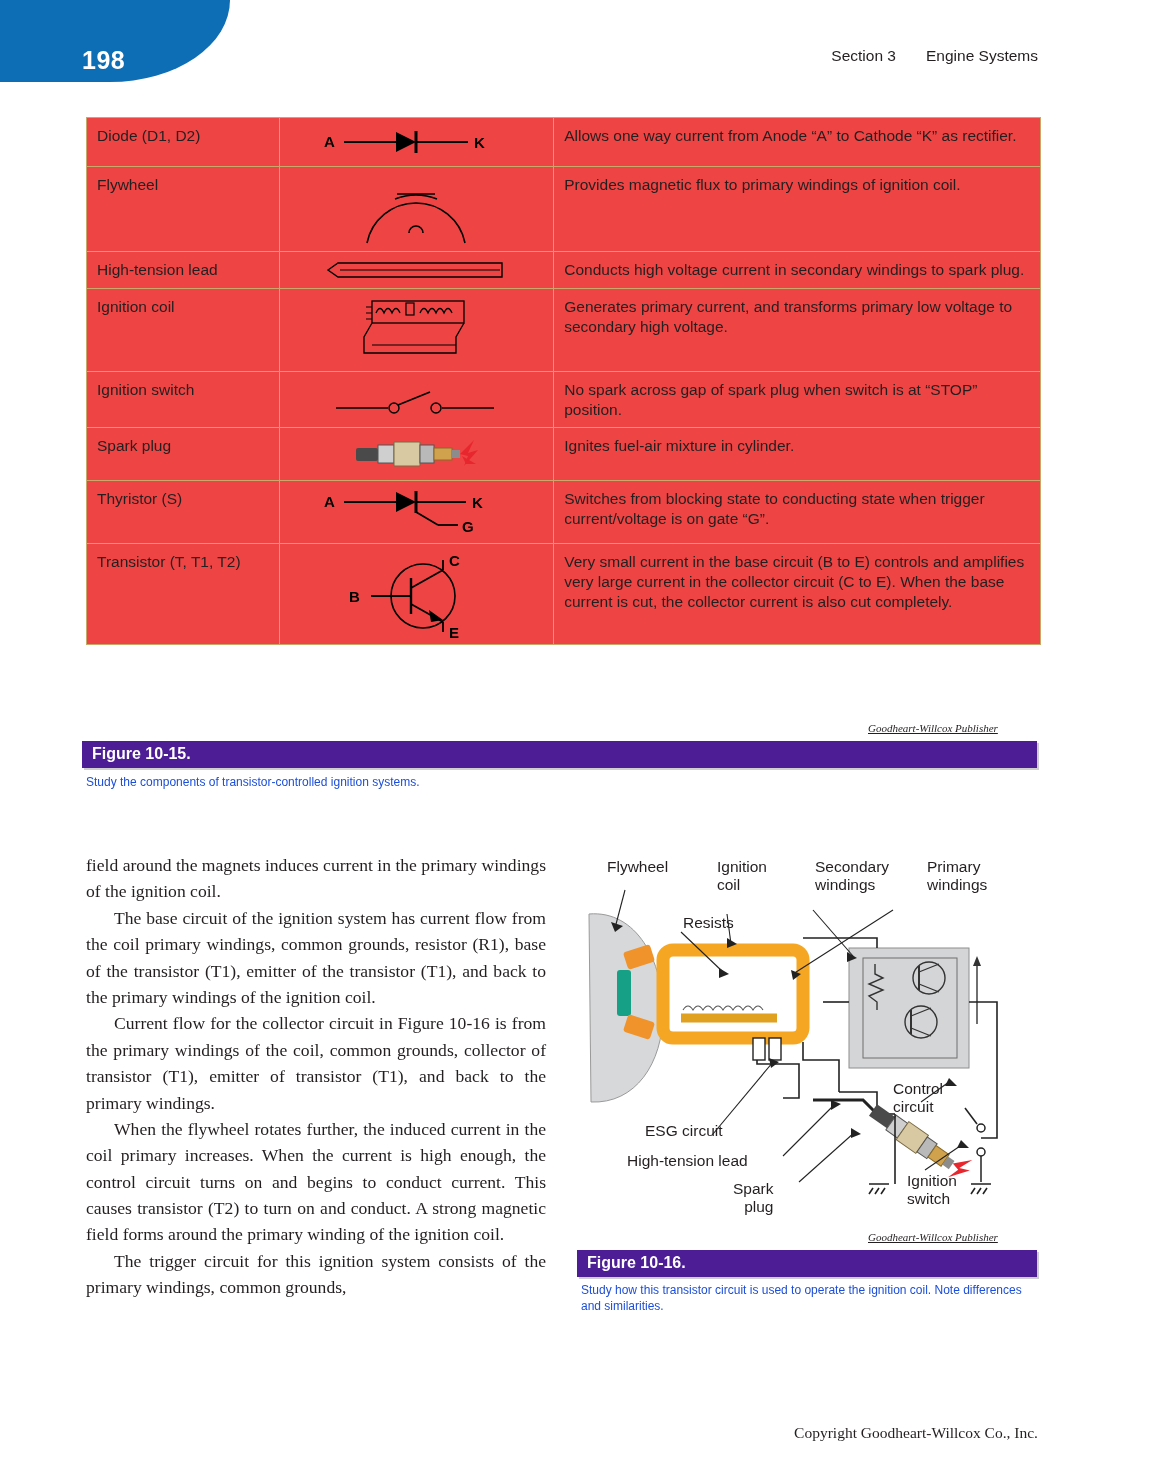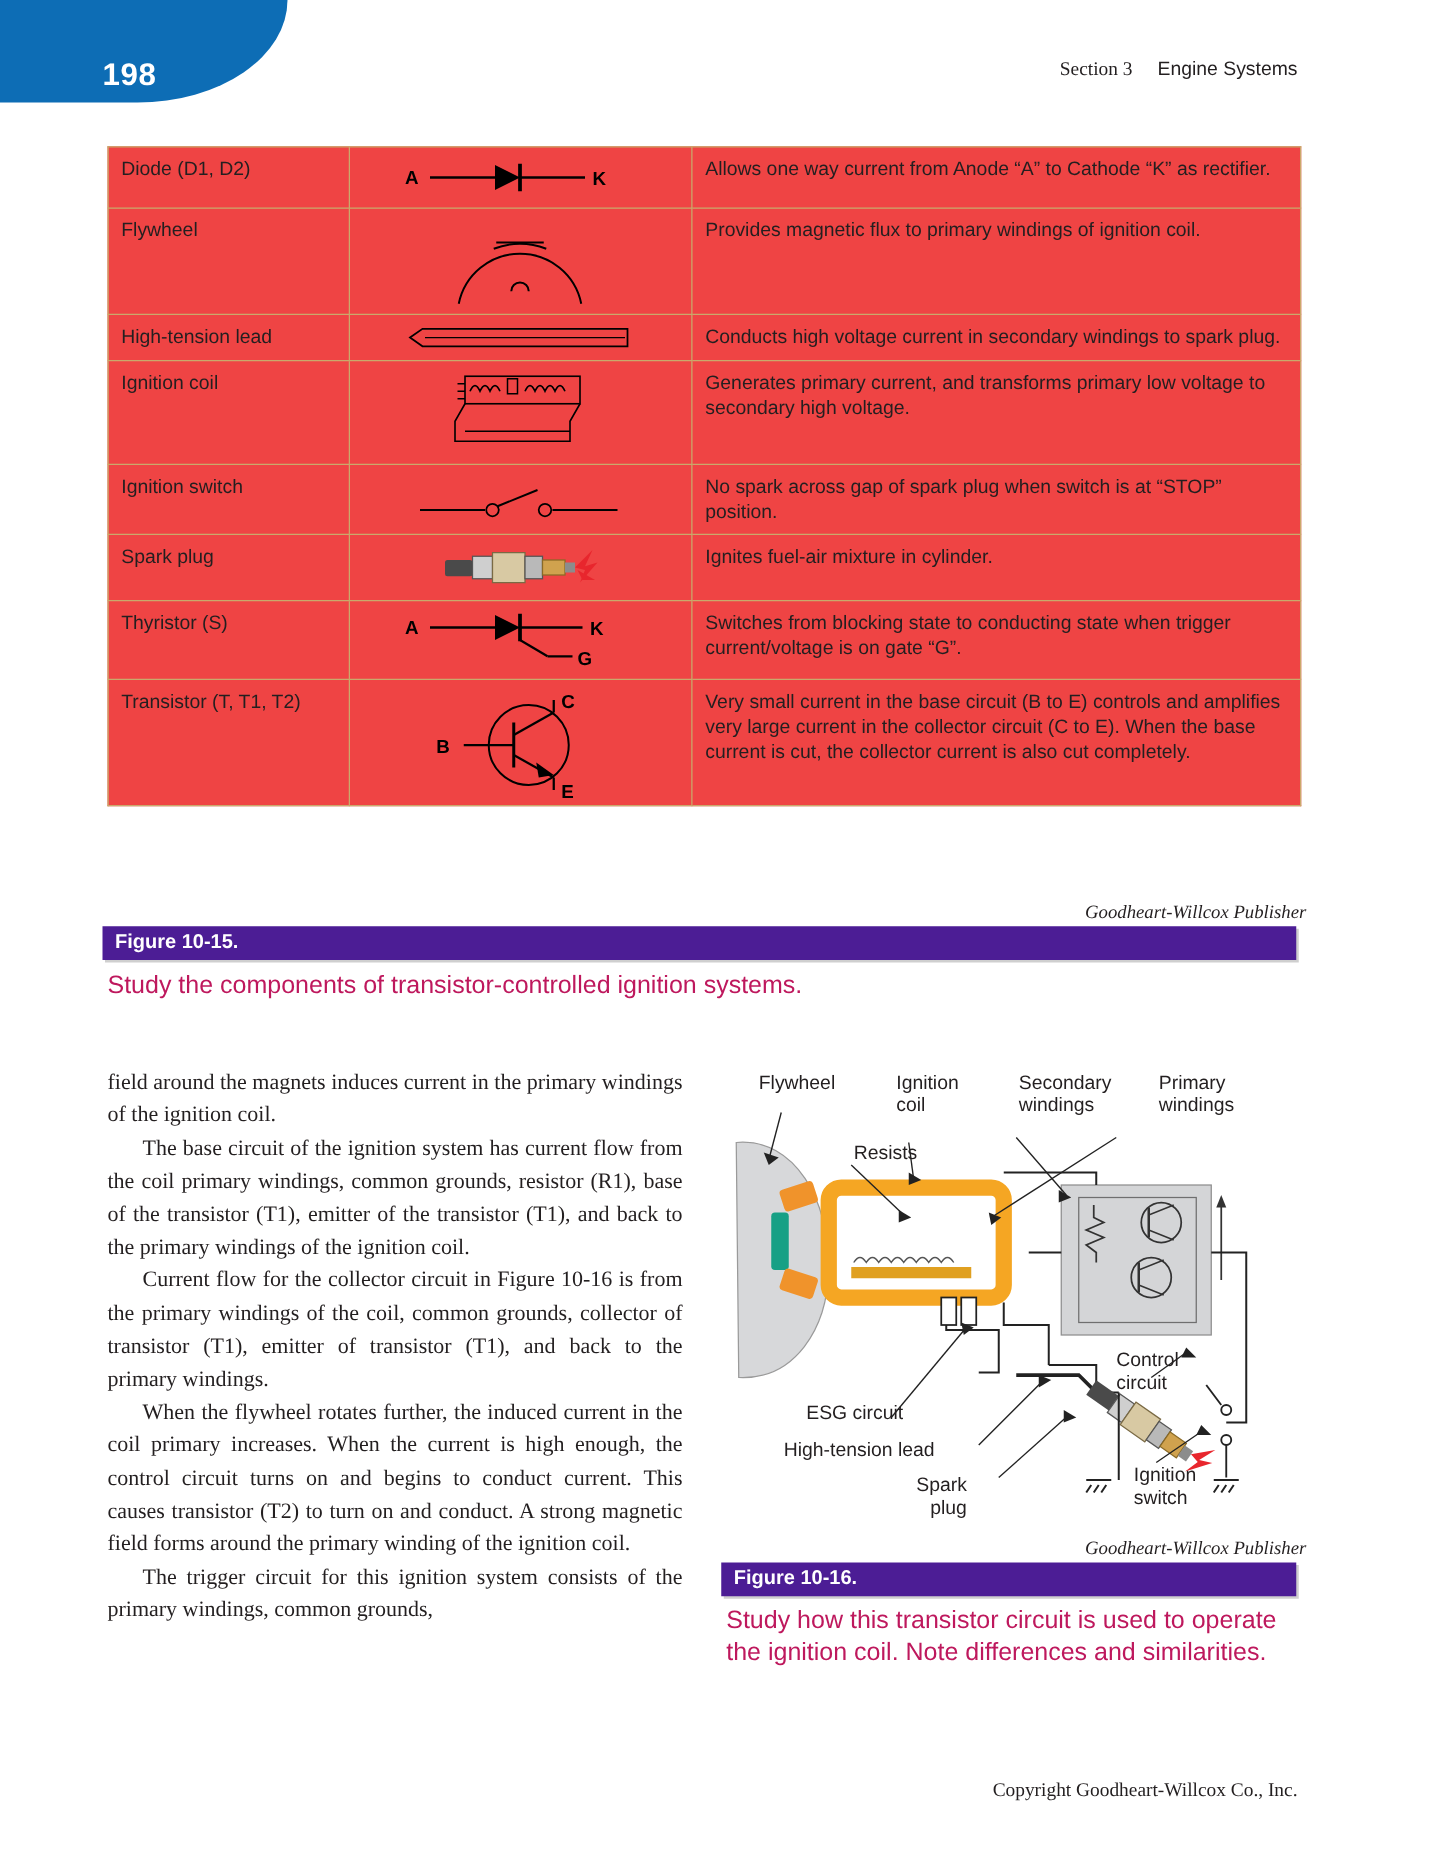--- a/index.html
+++ b/index.html
@@ -15,21 +15,21 @@
     border-bottom-right-radius:120px 82px;
   }
   .page-number{
     position:absolute;top:46px;left:82px;
     font-size:25px;font-weight:bold;color:#ffffff;letter-spacing:.5px;text-align:right;
   }
   .header-right{
     position:absolute;top:47px;right:118px;
     font-size:15.5px;color:#231f20;
   }
-  .header-right .sec-num{margin-right:20px;font-family:Liberation Serif, serif;}
+  .header-right .sec-num{margin-right:30px;}
 
   
   .spec-table{
     position:absolute;left:86px;top:117px;width:955px;
     border-collapse:collapse;
     background:#ef4444;
   }
   .spec-table td{
     border:1px solid #c9a96b;
     vertical-align:top;
@@ -38,36 +38,37 @@
     line-height:1.28;
     color:#231f20;
   }
   .spec-table td.name{width:180px;}
   .spec-table td.sym{width:270px;text-align:center;vertical-align:middle;padding:4px;}
   .spec-table td.desc{width:495px;}
   .sym svg{display:block;margin:0 auto;}
 
   
   .credit{
-    position:absolute;font-style:italic;font-size:15px;color:#231f20;
+    position:absolute;font-style:italic;font-size:11px;color:#231f20;
     font-family:"Liberation Serif", serif;
+    text-decoration:underline;
   }
   .credit-1{left:868px;top:722px;}
   .credit-2{left:868px;top:1231px;}
 
   .fig-bar{
     position:absolute;background:#4c1d95;color:#fff;
     font-size:16px;font-weight:bold;
     padding:4px 10px 5px 10px;
     box-shadow:2px 2px 0 #cfcfcf;
   }
   .fig-bar-1{left:82px;top:741px;width:955px;box-sizing:border-box;}
   .fig-bar-2{left:577px;top:1250px;width:460px;box-sizing:border-box;}
   .fig-cap{
-    position:absolute;font-size:20px;color:#be185d;line-height:1.3;
+    position:absolute;font-size:12px;color:#1d4ed8;line-height:1.3;
   }
   .fig-cap-1{left:86px;top:775px;width:700px;}
   .fig-cap-2{left:581px;top:1283px;width:450px;}
 
   
   .col-left{
     position:absolute;left:86px;top:852px;width:460px;
     font-family:"Liberation Serif", serif;
     font-size:17.6px;line-height:1.5;text-align:justify;color:#231f20;
   }

